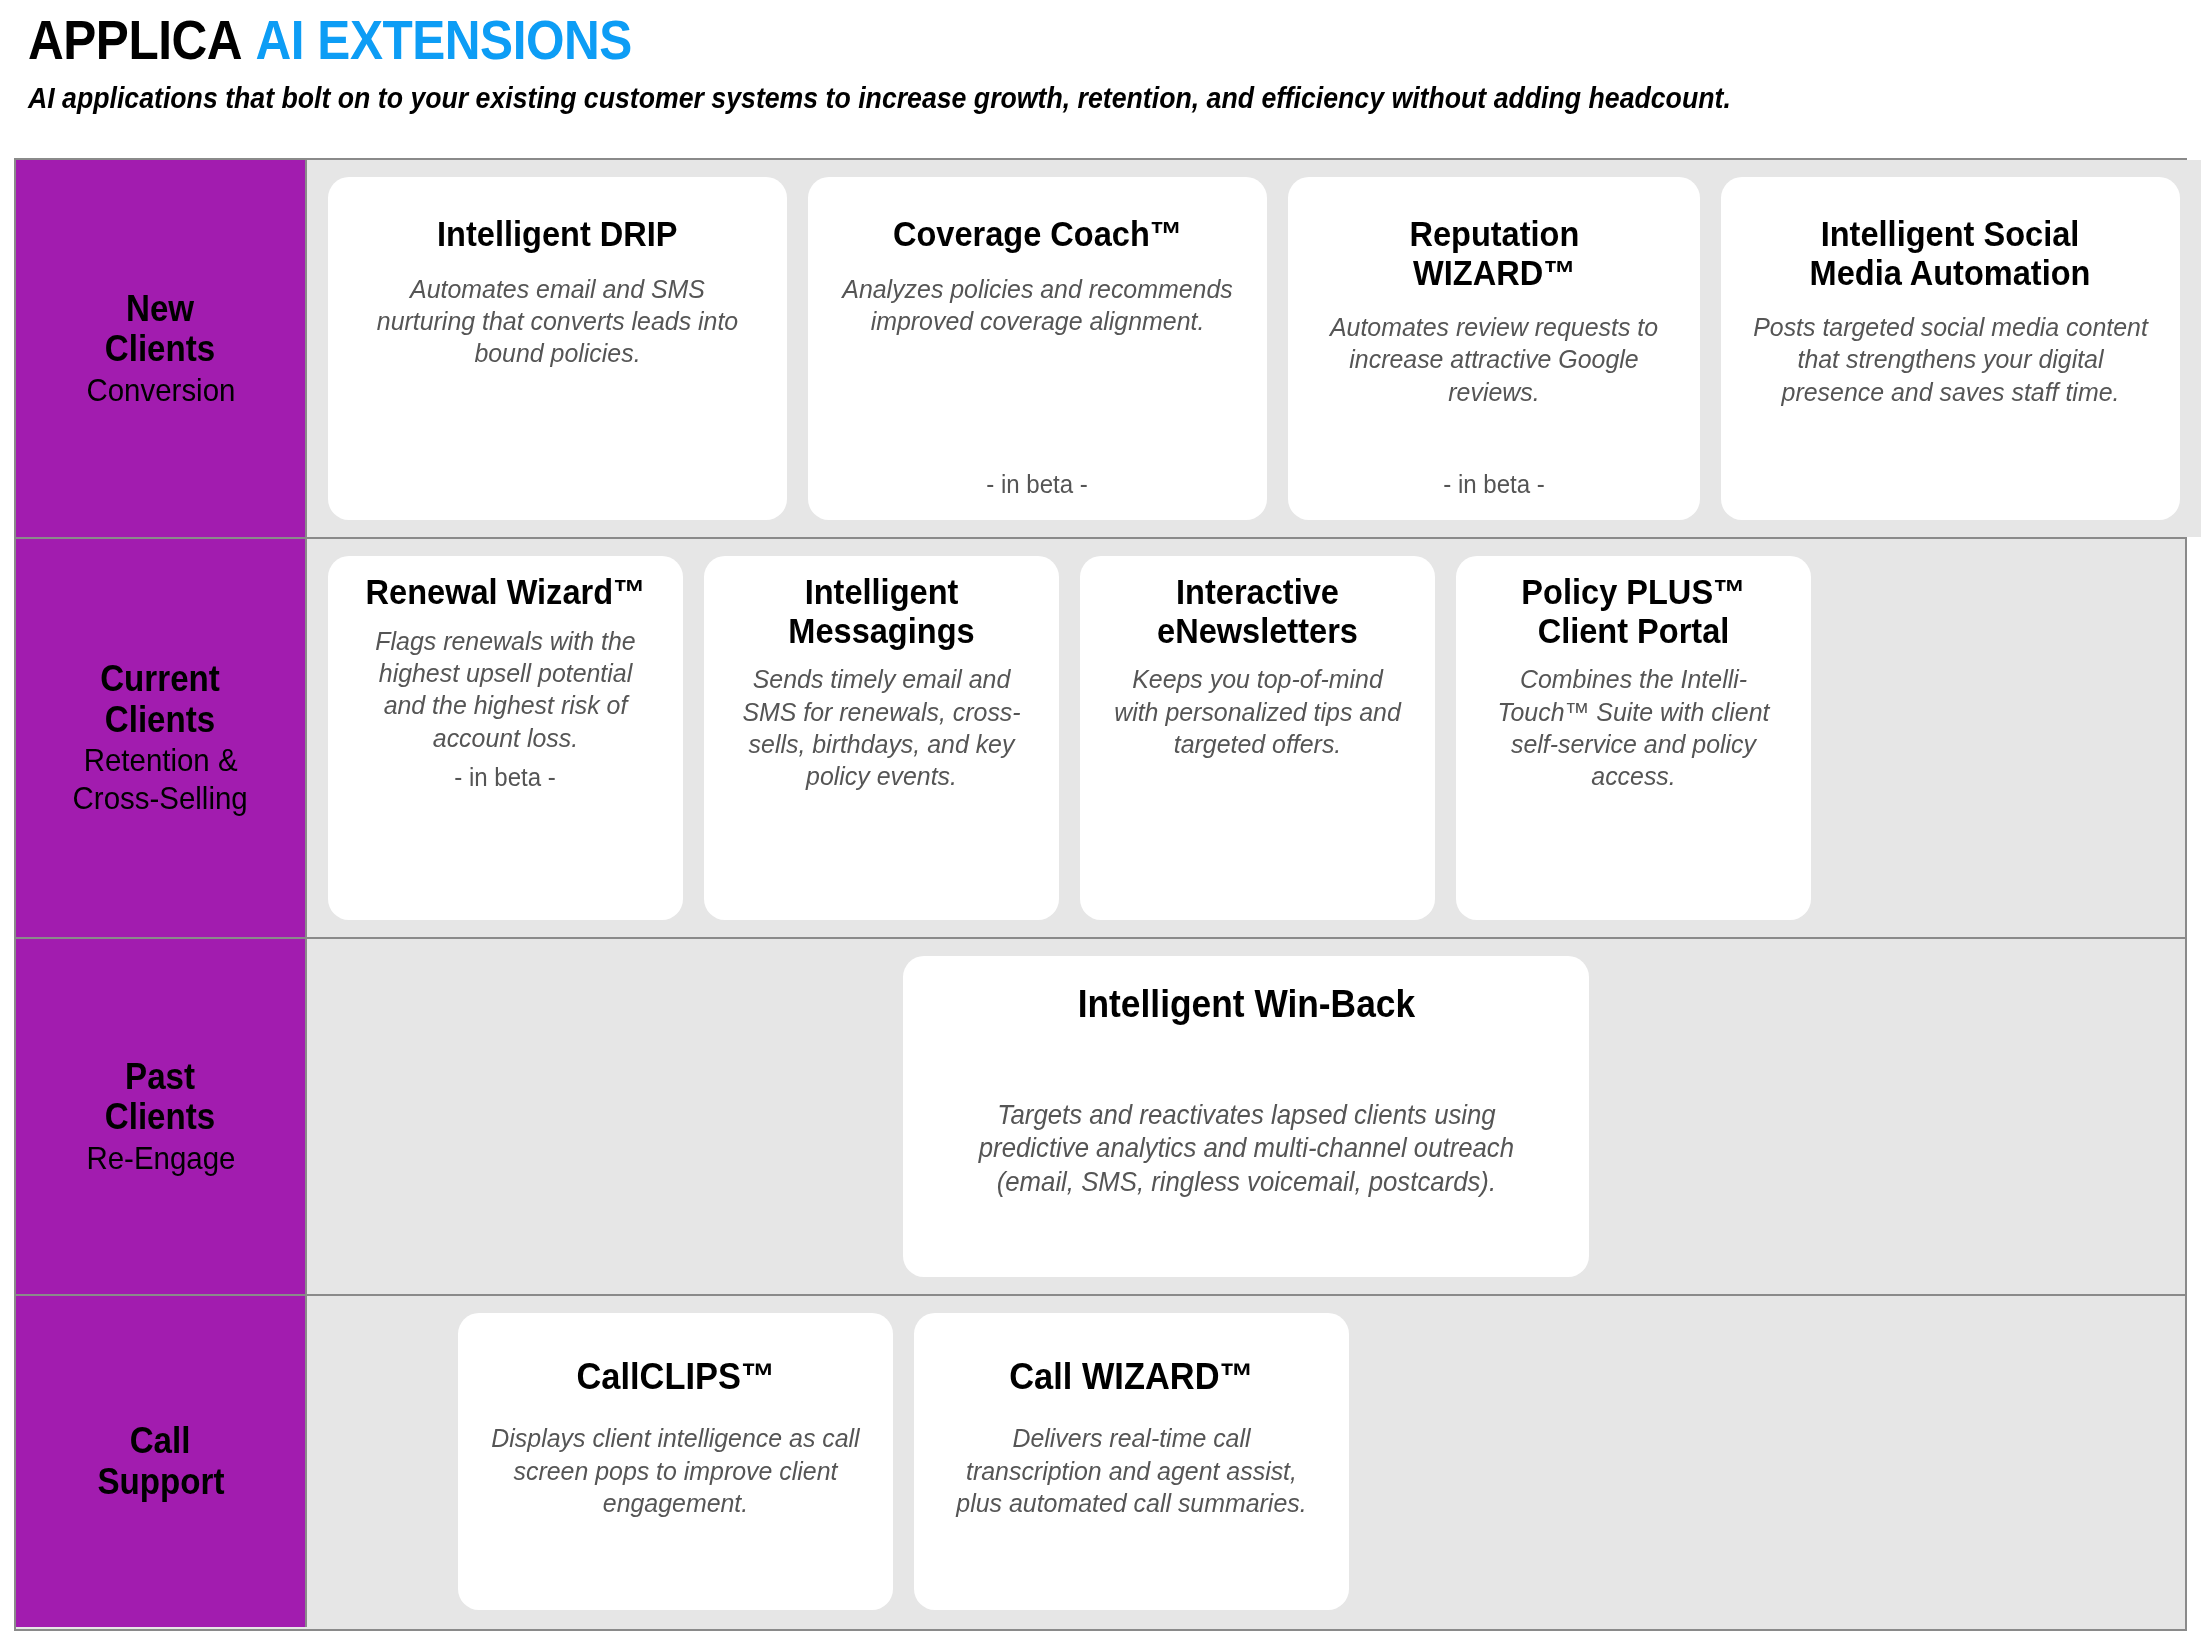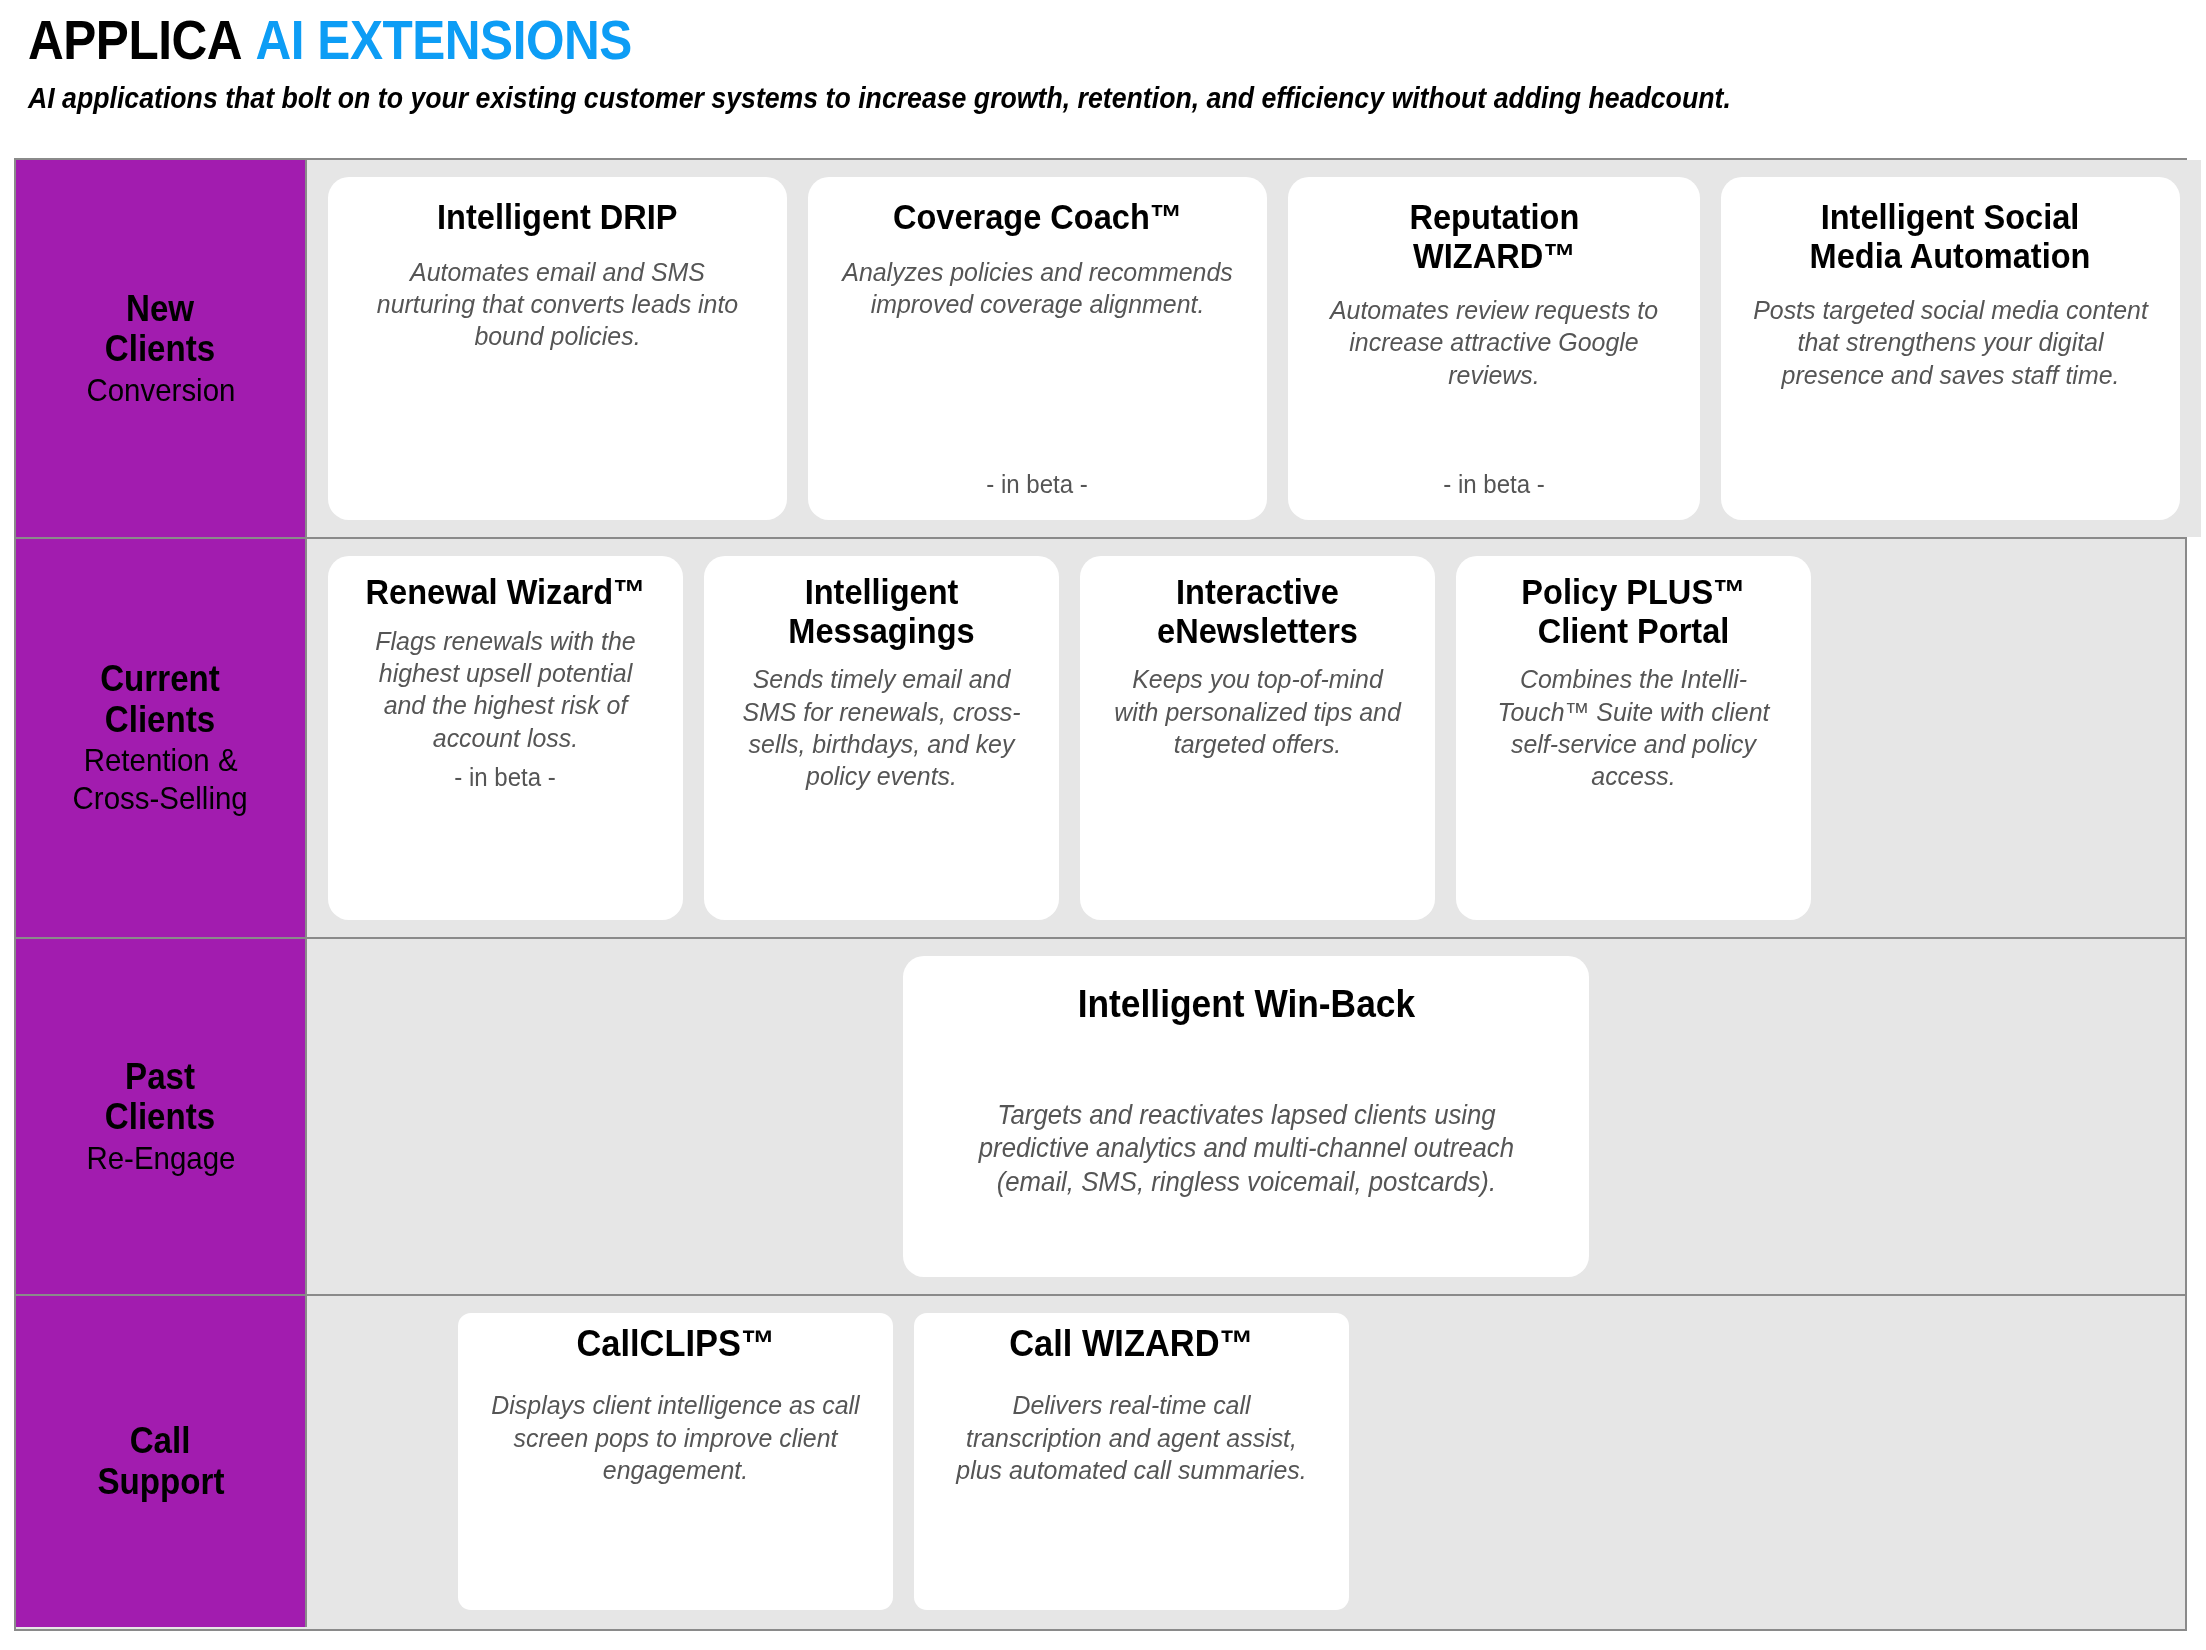--- a/index.html
+++ b/index.html
@@ -109,21 +109,21 @@
     justify-content: flex-start;
     gap: 21px;
     padding: 17px 21px;
     background: #e6e6e6;
   }
   .row-cards.center { justify-content: center; }
 
   .card {
     background: #ffffff;
     border-radius: 21px;
-    padding: 21px 17px 21px 17px;
+    padding: 38px 17px 21px 17px;
     display: flex;
     flex-direction: column;
     align-items: center;
     text-align: center;
     overflow: hidden;
   }
 
   .card-title {
     font-size: 35px;
     font-weight: bold;
@@ -167,21 +167,21 @@
   .r2 .c3 { width: 355px; }
   .r2 .c4 { width: 355px; }
   .r2 .card-title { margin-bottom: 13.2px; }
 
   
   .r3 .card { width: 686px; padding: 28px 24.6px; gap: 40px; }
   .r3 .card-title { font-size: 38px; margin-bottom: 32px; }
   .r3 .card-desc { font-size: 27.4px; }
 
   
-  .r4 .card { flex: 0 0 auto; width: 435px; padding: 11px 19px; border-radius: 13px; }
+  .r4 .card { flex: 0 0 auto; width: 435px; padding: 44px 19px; }
   .r4 .c0 { width: 435px; }
   .r4 .c1 { width: 435px; }
   .r4 .c2 { width: 435px; }
   .r4 .card-title { font-size: 37px; margin-bottom: 24.6px; }
   .r4 .cards-pad { padding-left: 151px; }
 </style>
 </head>
 <body>
 
 <div id="page">

